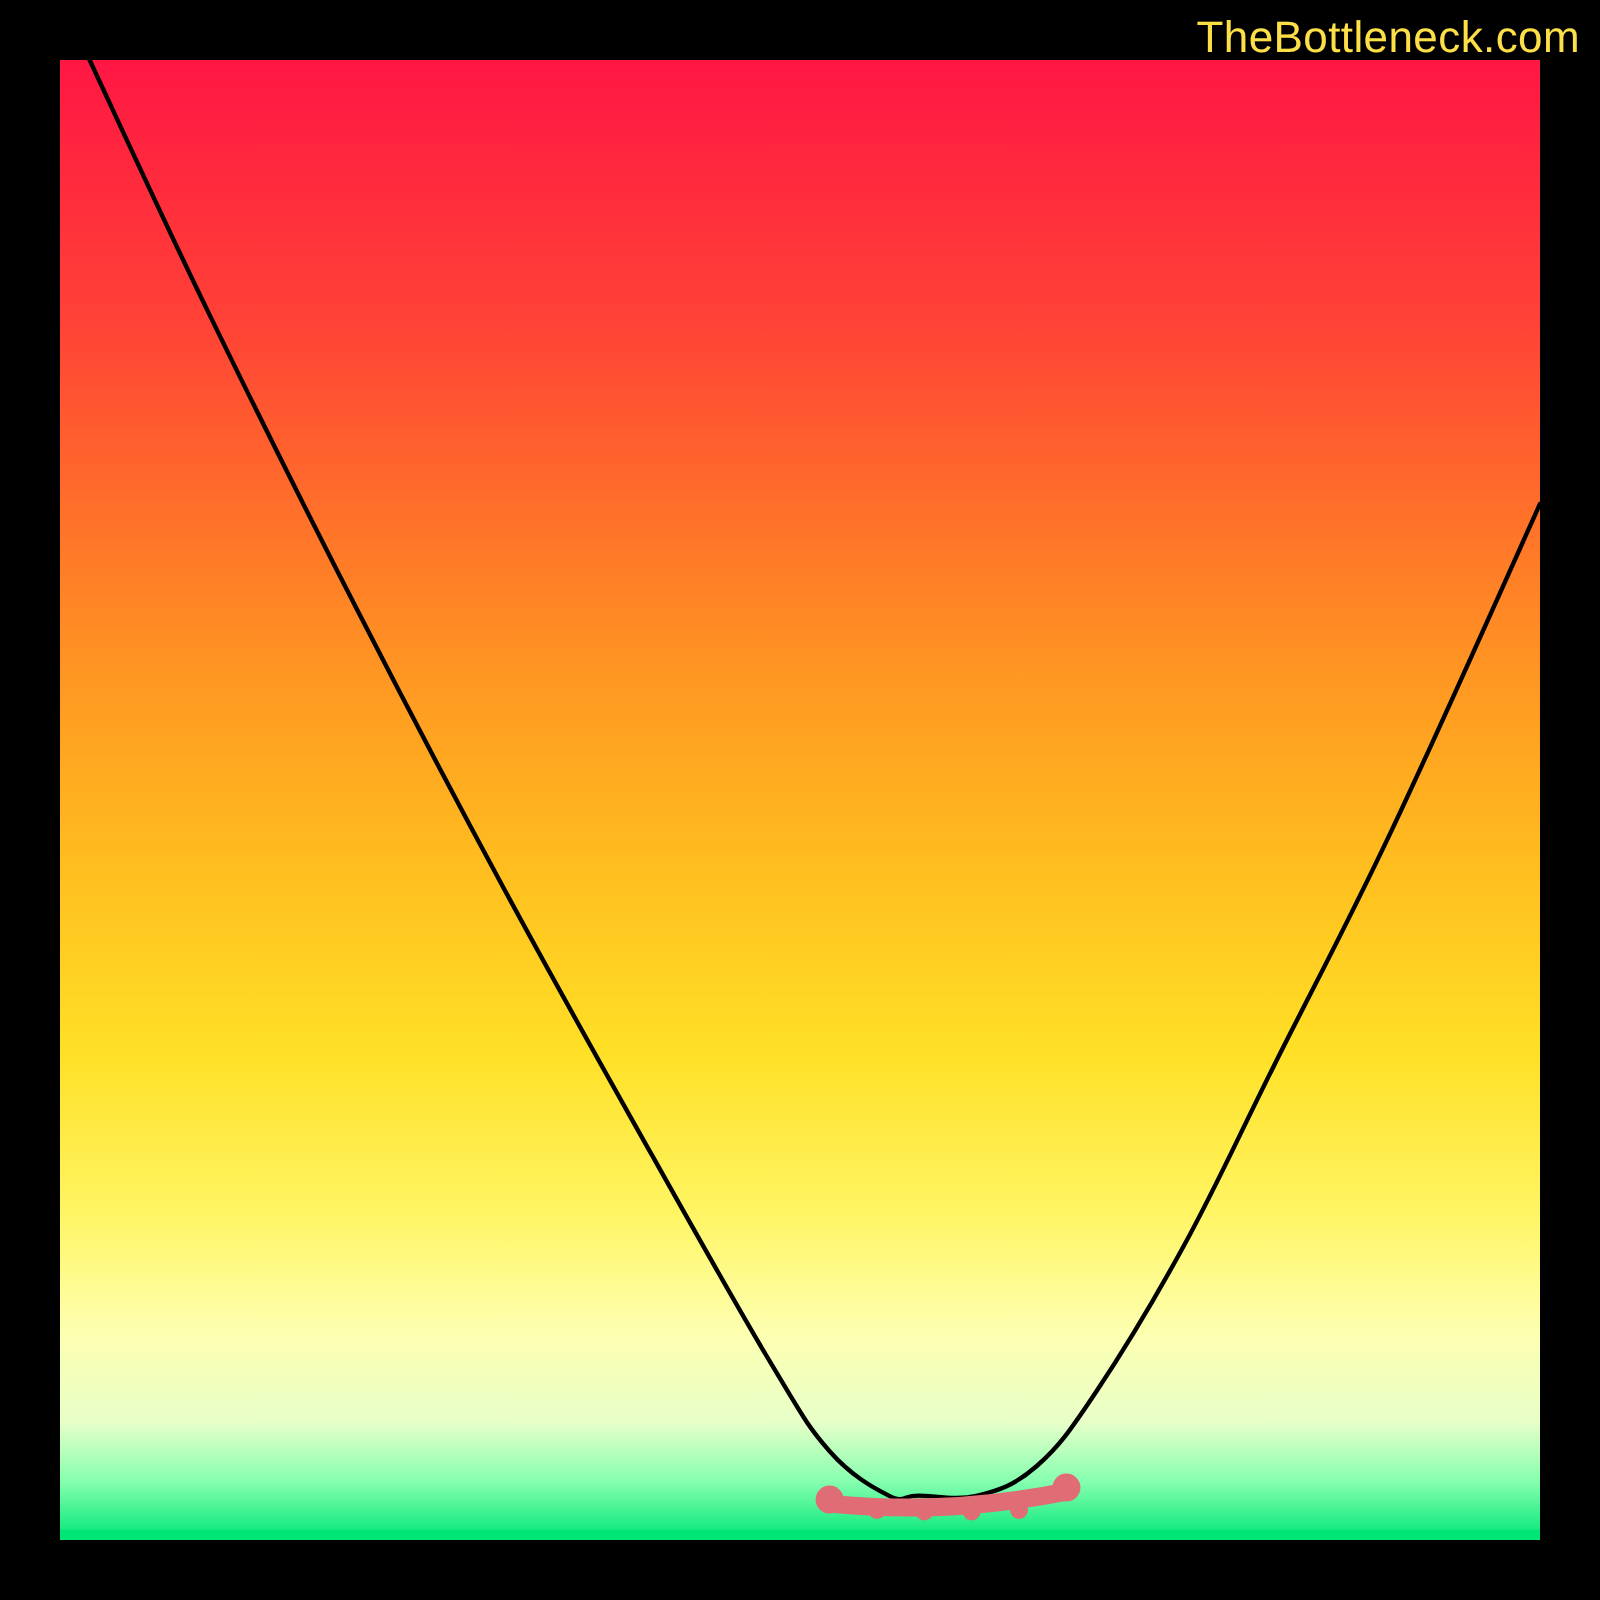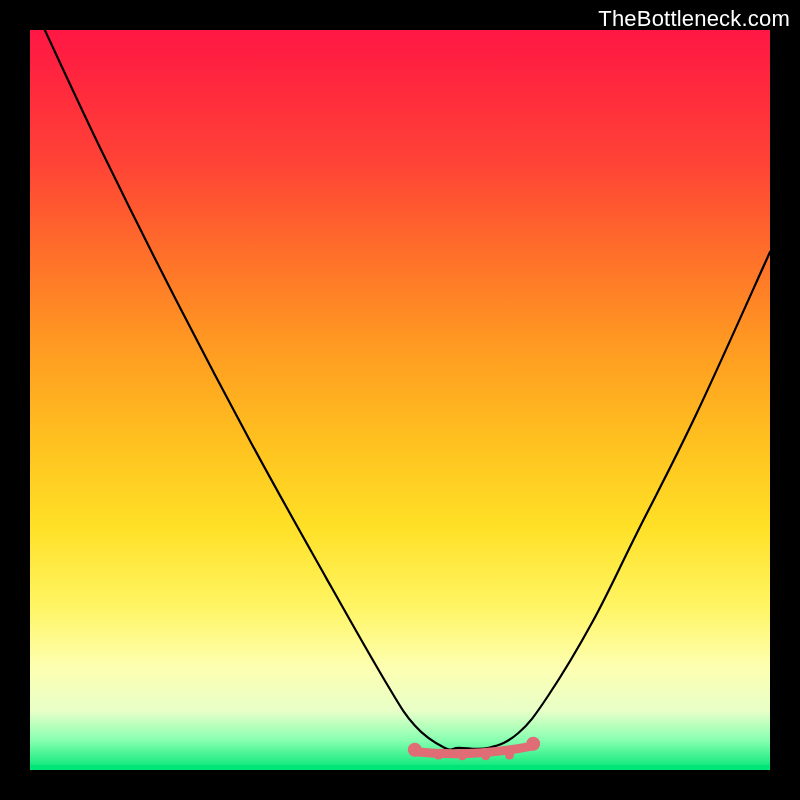--- a/index.html
+++ b/index.html
@@ -8,21 +8,21 @@
     height: 800px;
     background: #000;
     position: relative;
     overflow: hidden;
     font-family: Arial, sans-serif;
   }
   .watermark {
     position: absolute;
     top: 6px;
     right: 10px;
-    color: #ffffff;
+    color: #fde047;
     font-size: 22px;
     font-weight: 500;
     z-index: 50;
     letter-spacing: 0.2px;
   }
   .plot-area {
     position: absolute;
     left: 30px;
     top: 30px;
     width: 740px;

